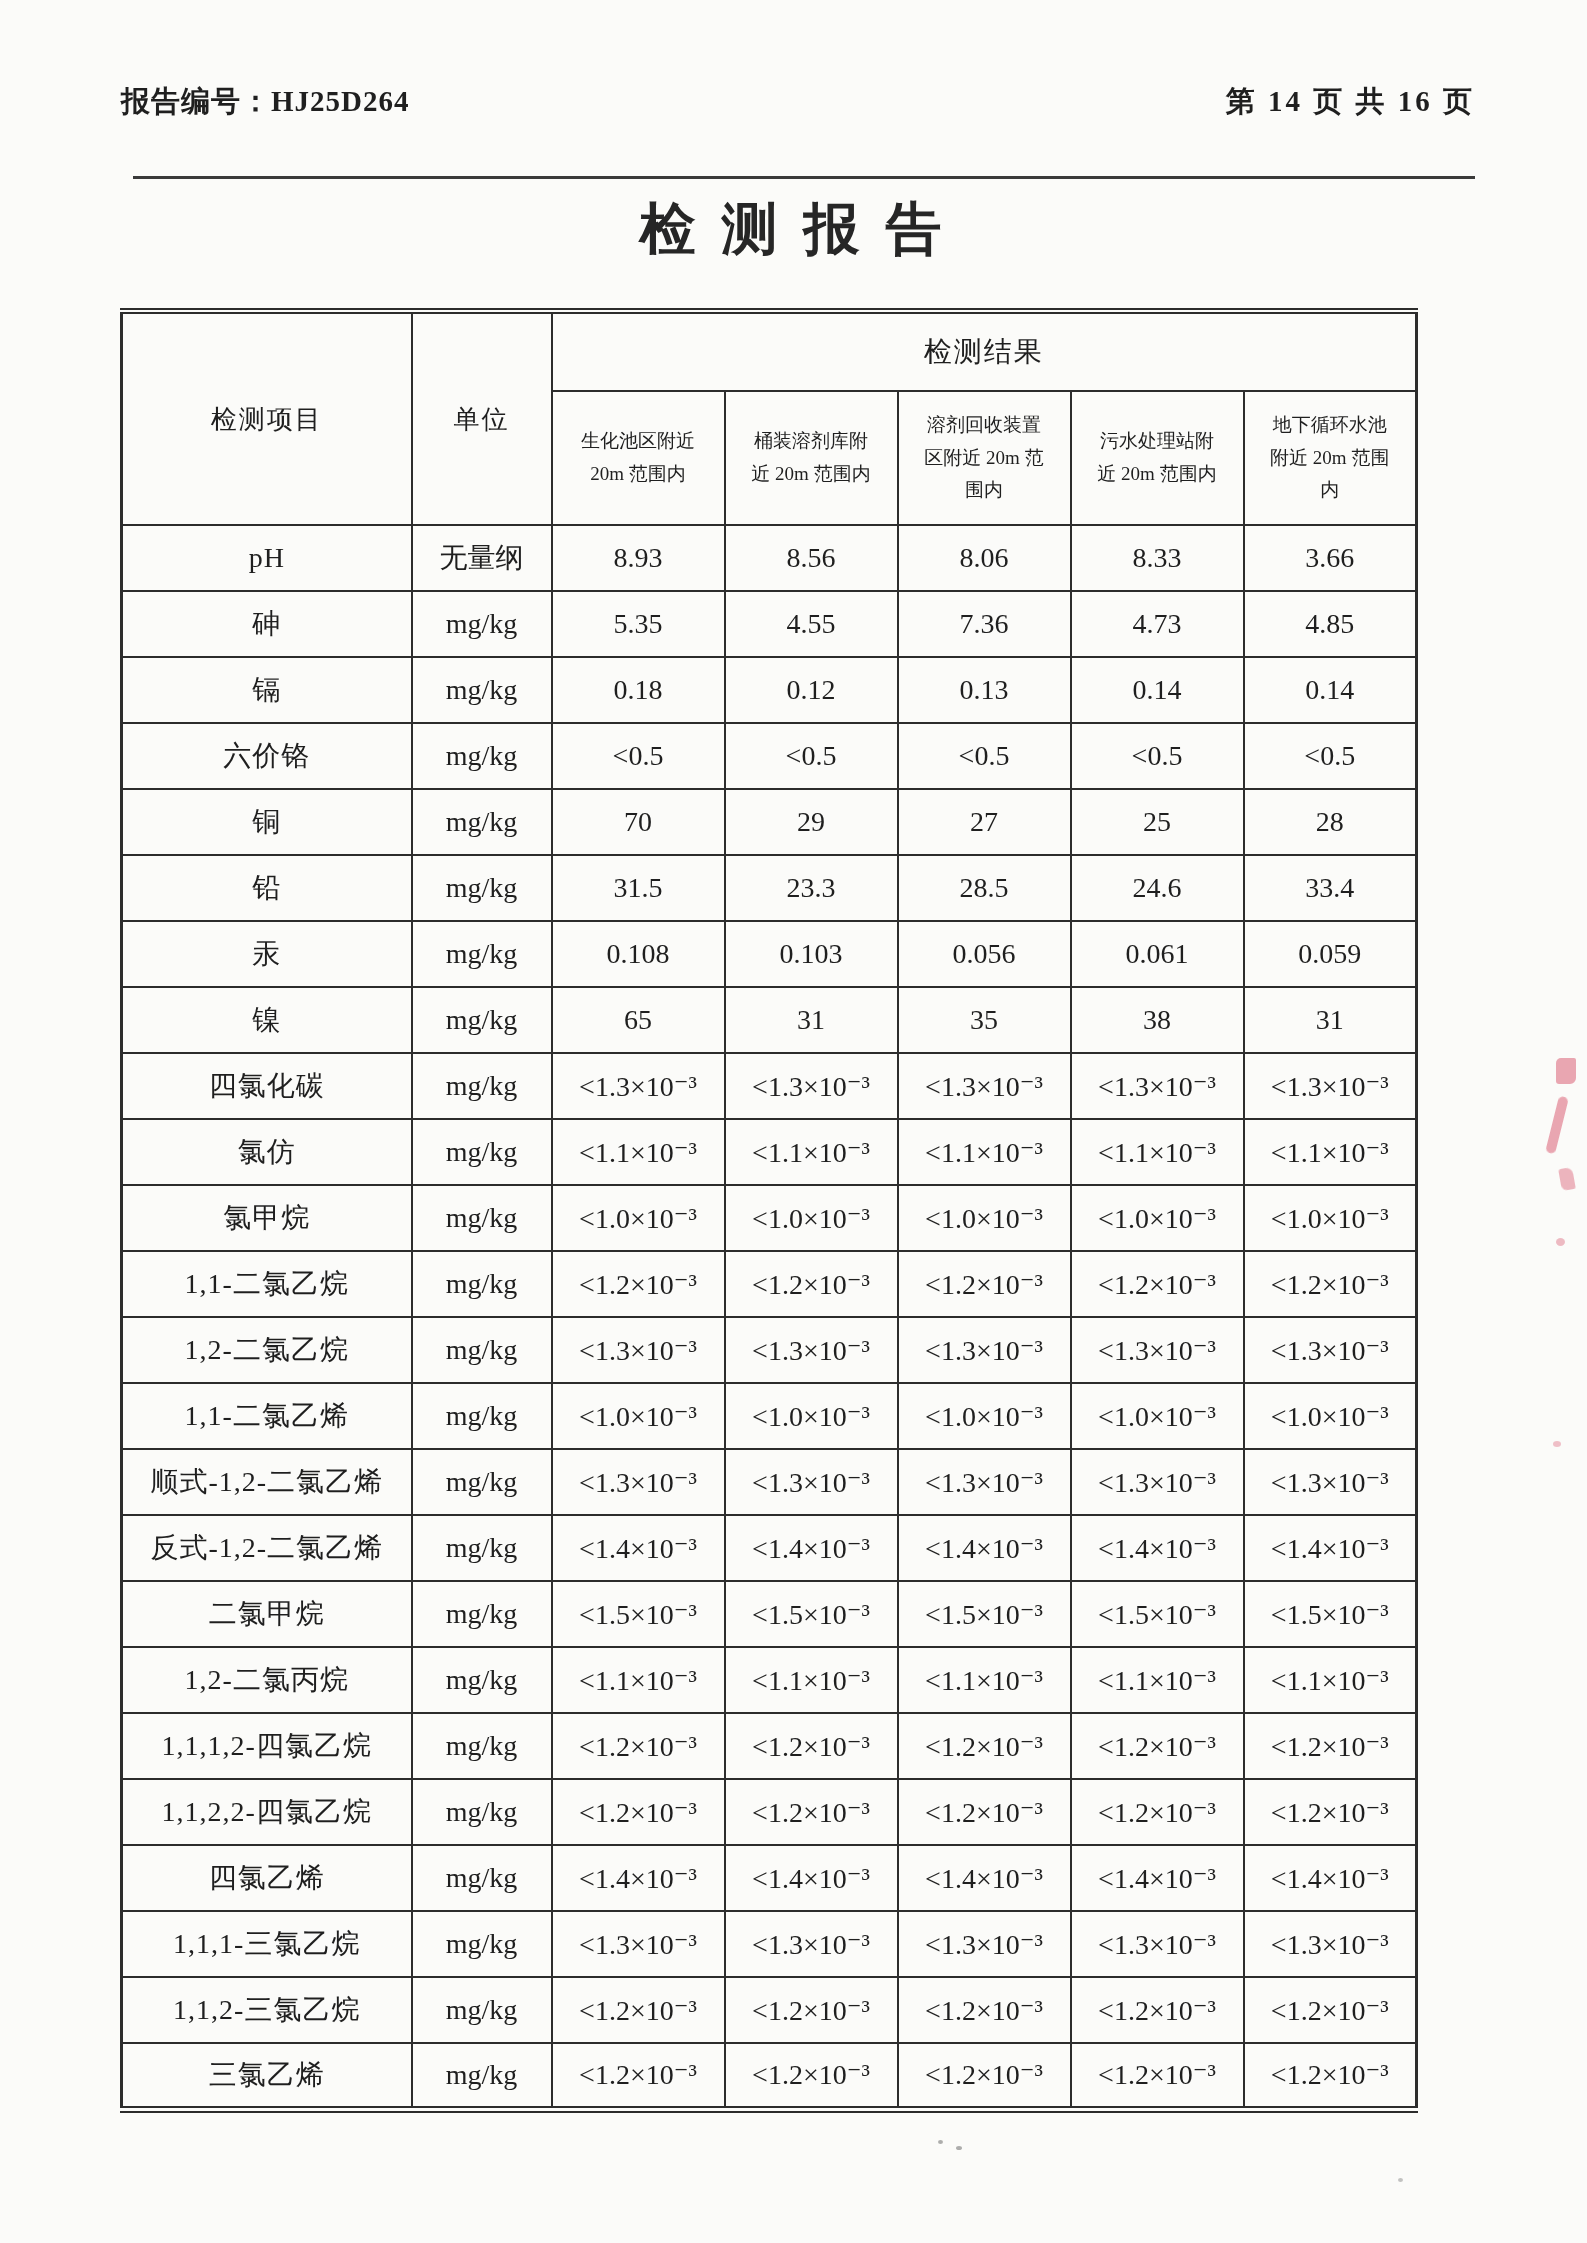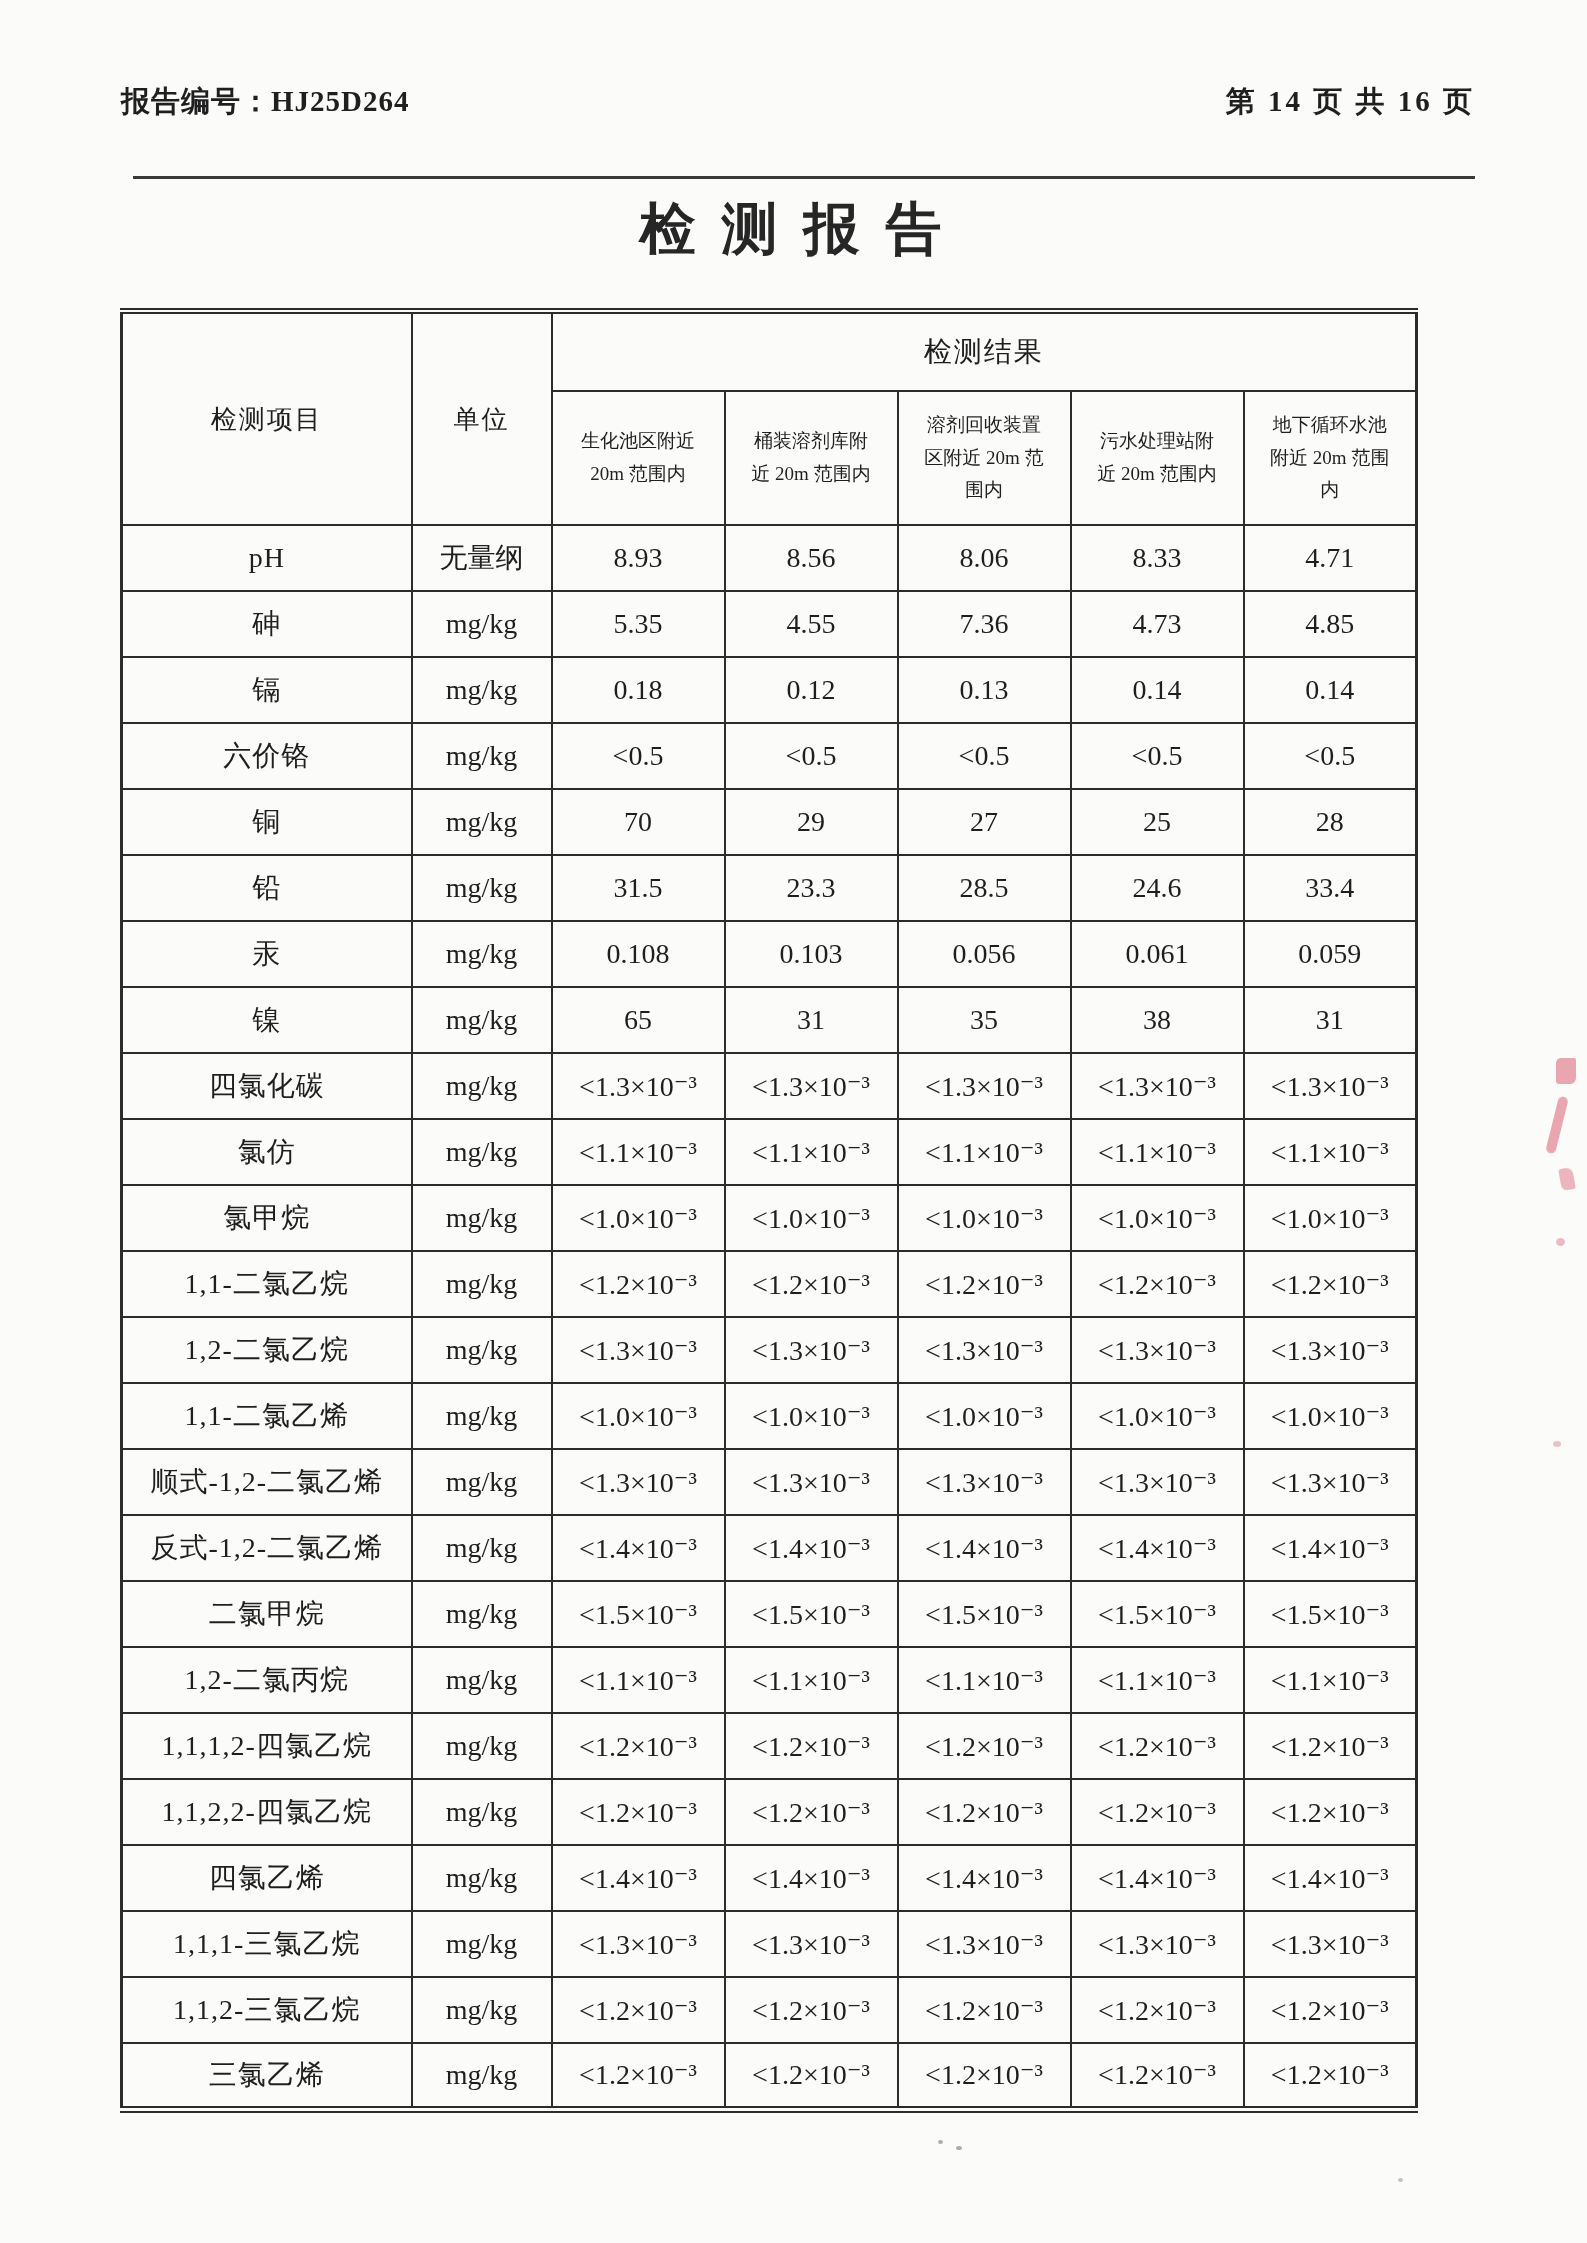--- a/index.html
+++ b/index.html
@@ -146,21 +146,21 @@
     </thead>
     <tbody>
         <tr>
       <td class="item">pH</td>
       <td class="unit">无量纲</td>
 
     <td class="val">8.93</td>
           <td class="val">8.56</td>
           <td class="val">8.06</td>
           <td class="val">8.33</td>
-          <td class="val">4.71</td>
+          <td class="val">3.66</td>
         </tr>
         <tr>
       <td class="item">砷</td>
       <td class="unit">mg/kg</td>
 
     <td class="val">5.35</td>
           <td class="val">4.55</td>
           <td class="val">7.36</td>
           <td class="val">4.73</td>
           <td class="val">4.85</td>

